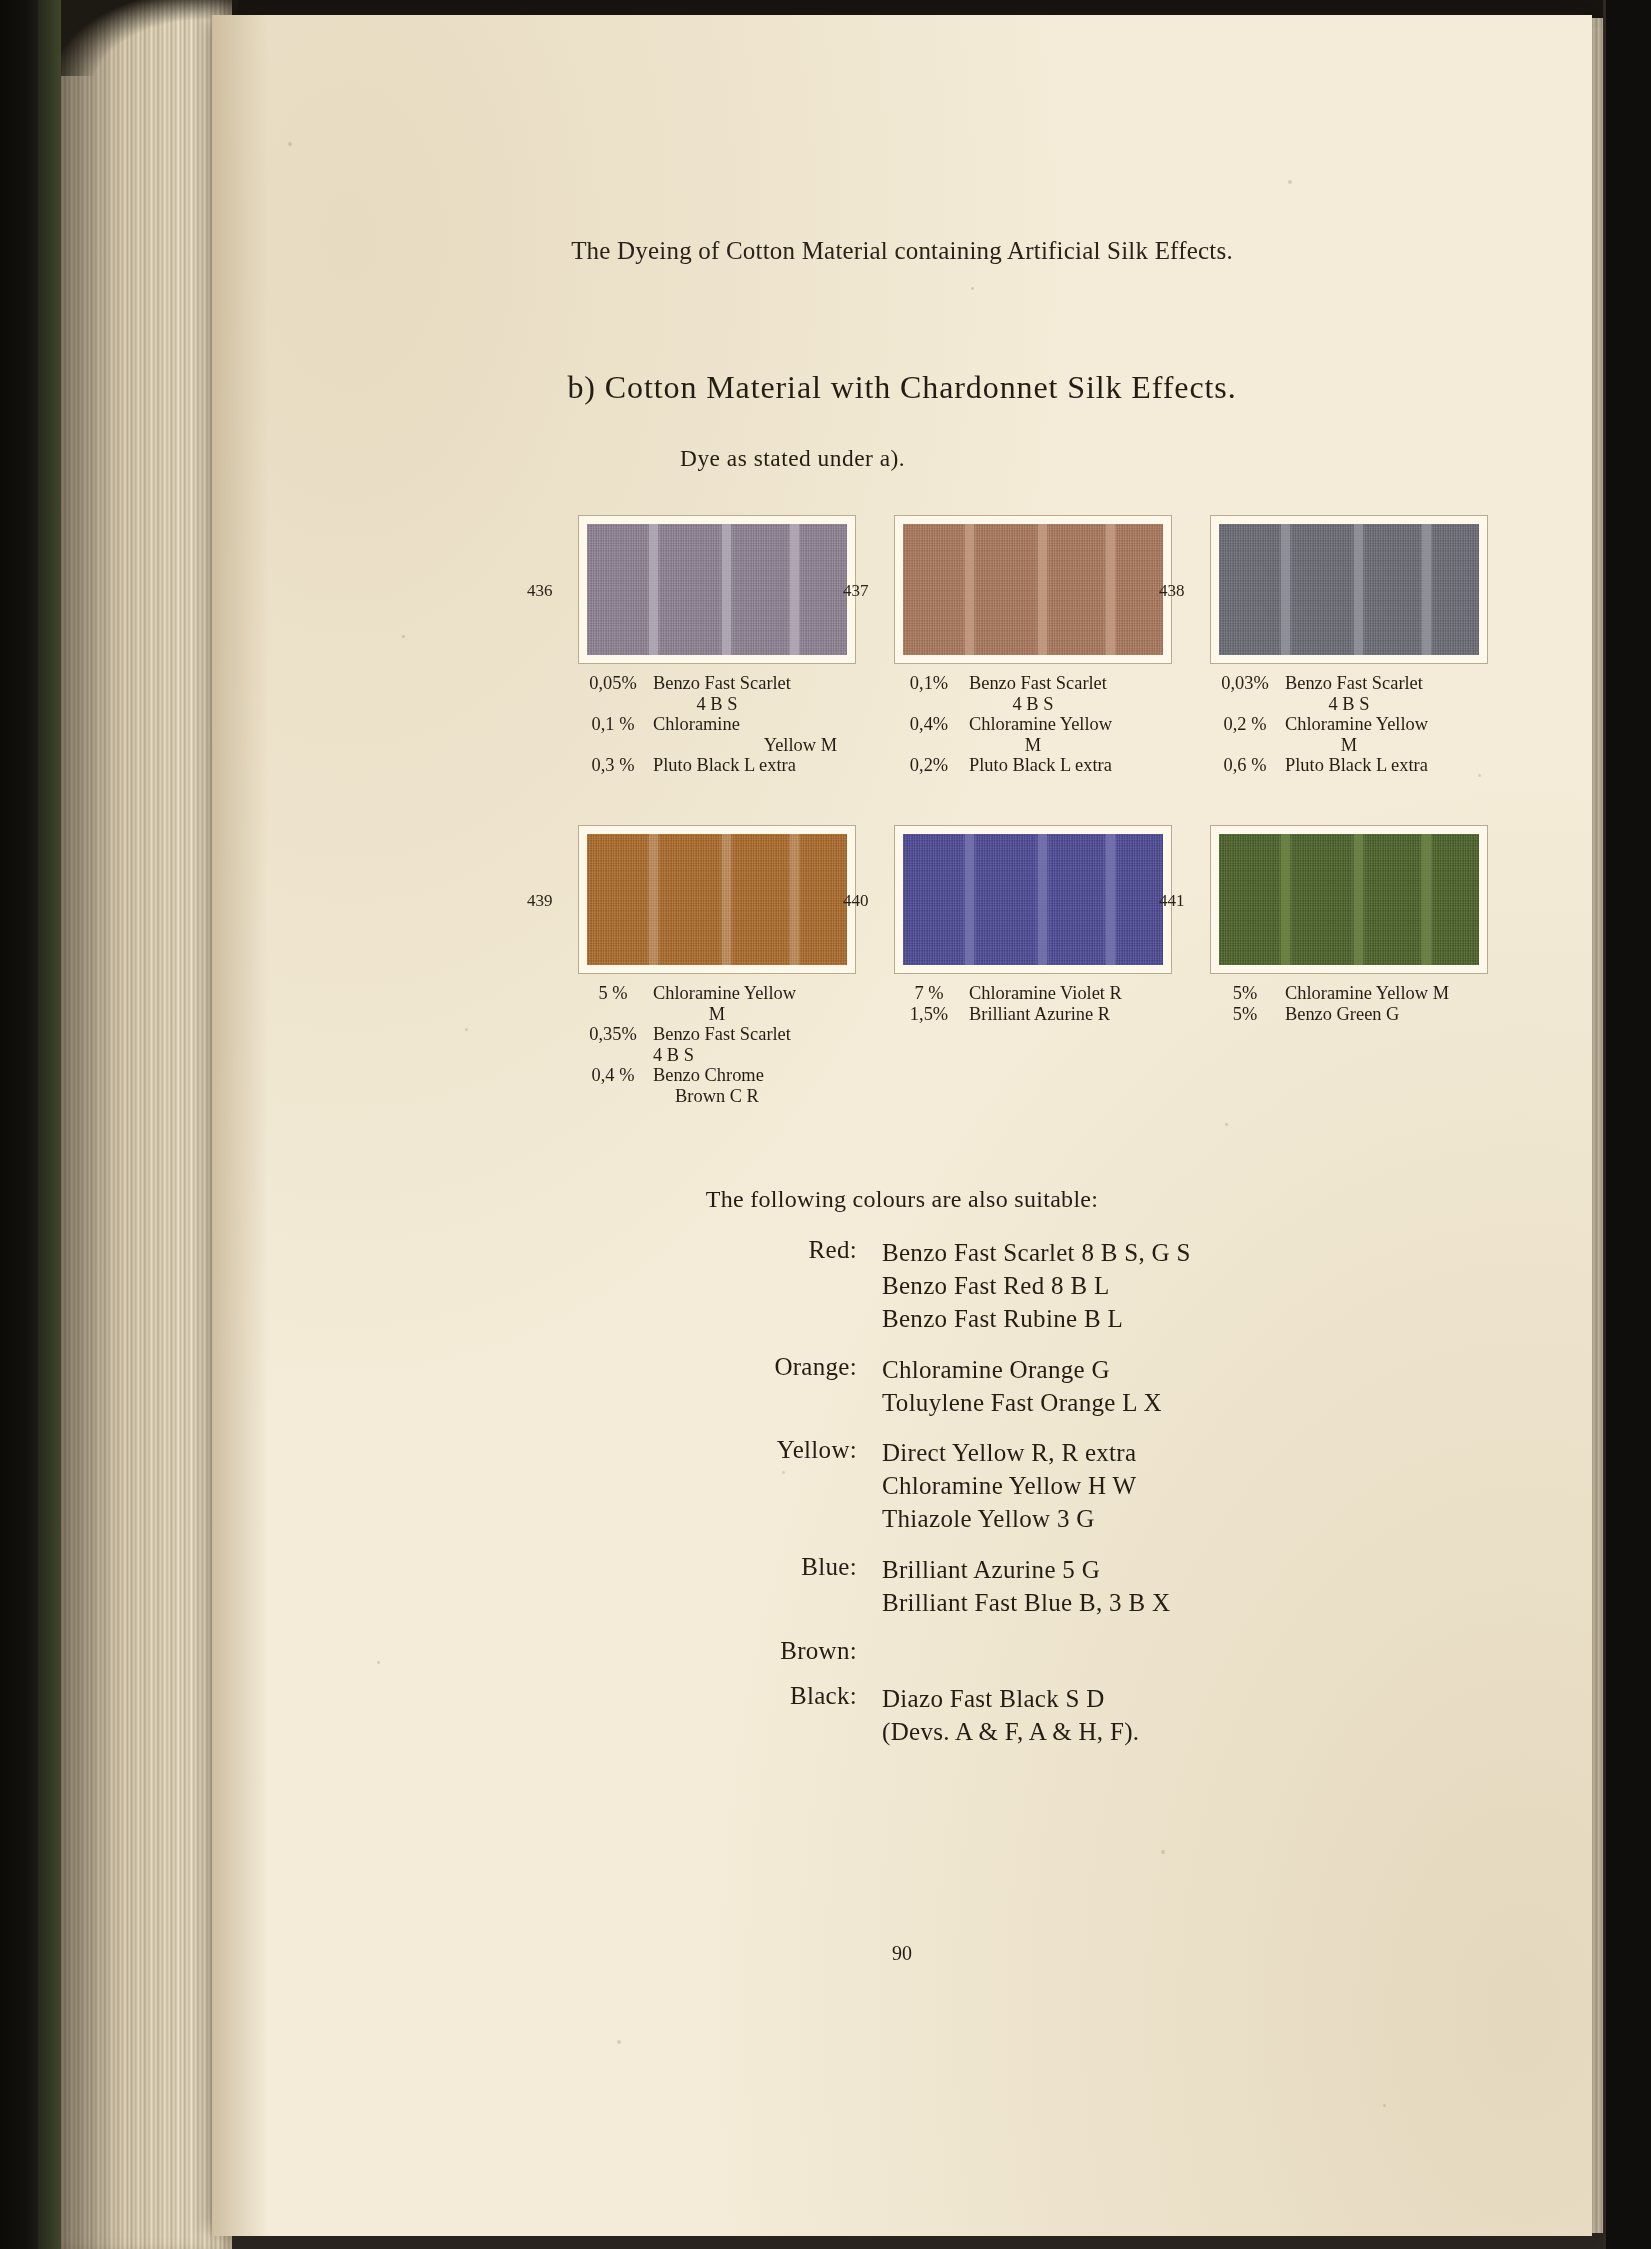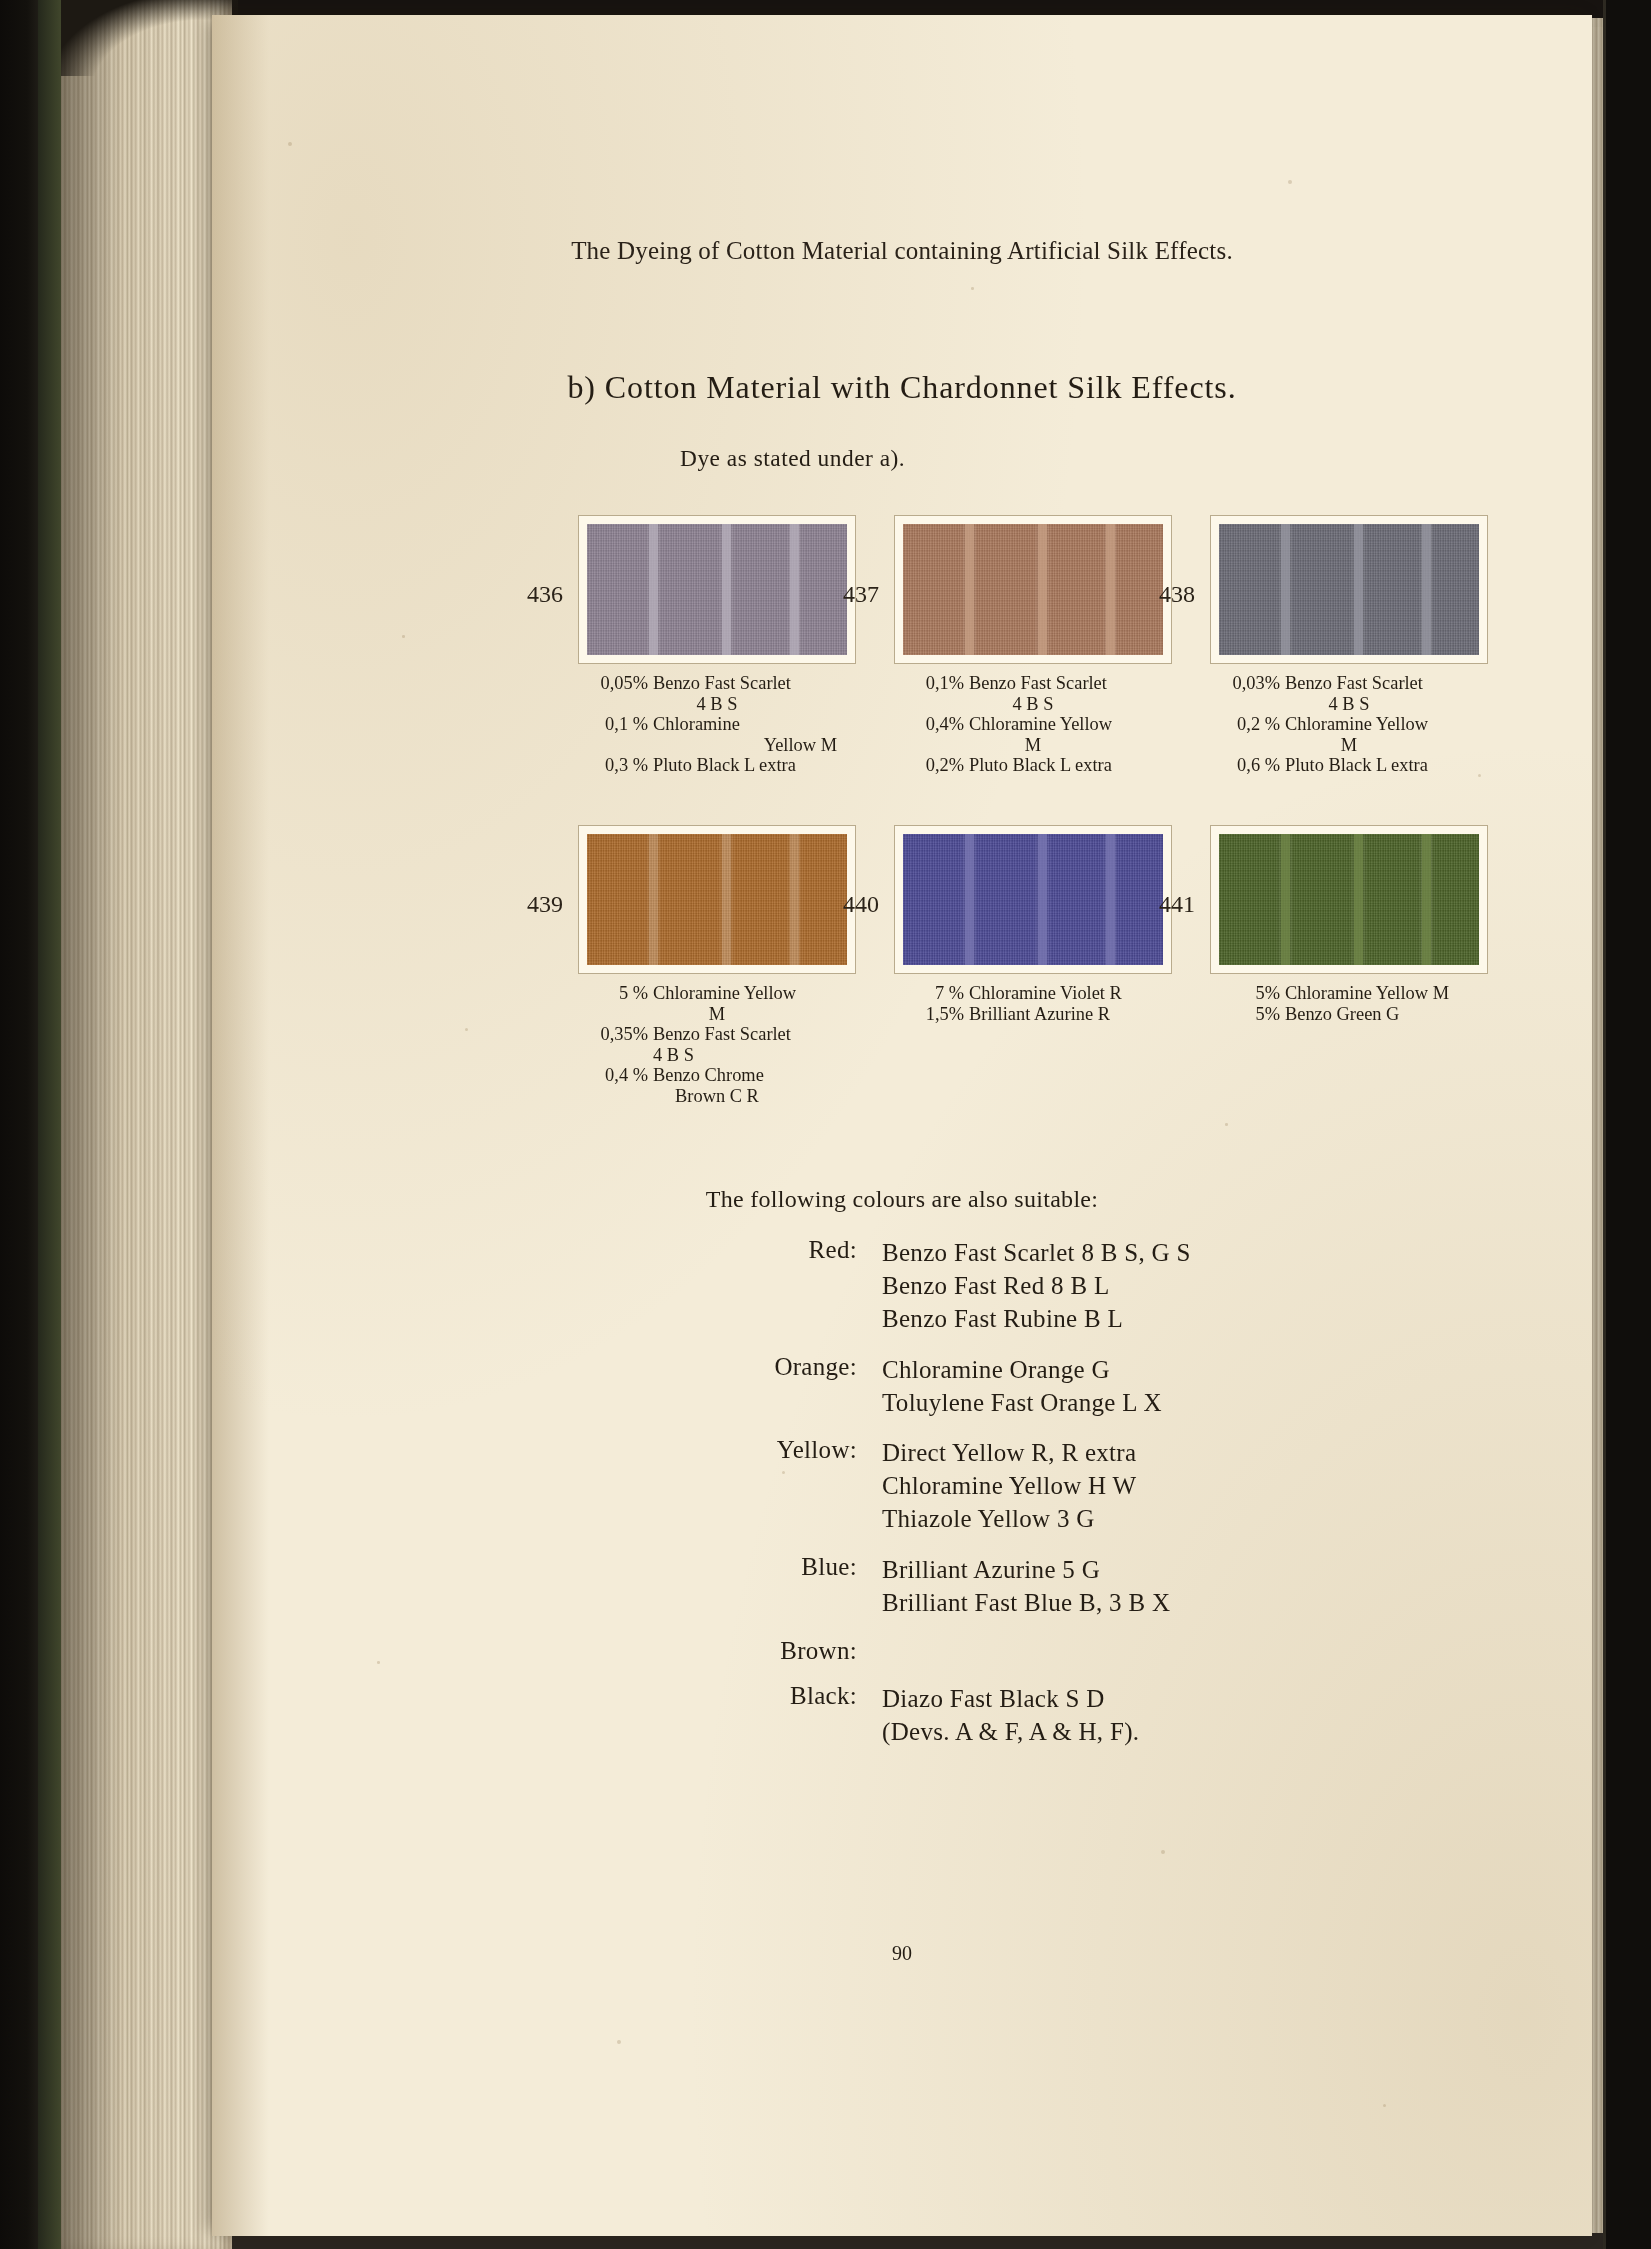--- a/index.html
+++ b/index.html
@@ -137,21 +137,21 @@
   .row2 { top: 810px; }
 
   .swatch-cell {
     position: relative;
     width: 316px;
   }
   .swatch-num {
     position: absolute;
     left: -46px;
     top: 66px;
-    font-size: 24px;
+    font-size: 17px;
     color: #2b2319;
   }
   .swatch-frame {
     position: relative;
     margin-left: 5px;
     width: 278px;
     height: 149px;
     background: #fdf8ea;
     border: 0.6px solid #b9ab8d;
     box-sizing: border-box;
@@ -190,21 +190,21 @@
     color: #241d14;
   }
   .recipe .line {
     display: flex;
     align-items: baseline;
     white-space: nowrap;
   }
   .recipe .pct {
     display: inline-block;
     min-width: 70px;
-    text-align: right;
+    text-align: center;
   }
   .recipe .name { padding-left: 5px; }
   .recipe .cont {
     display: block;
     text-align: center;
     width: 240px;
     margin-left: 19px;
   }
   .recipe .cont.left-ind {
     text-align: left;

